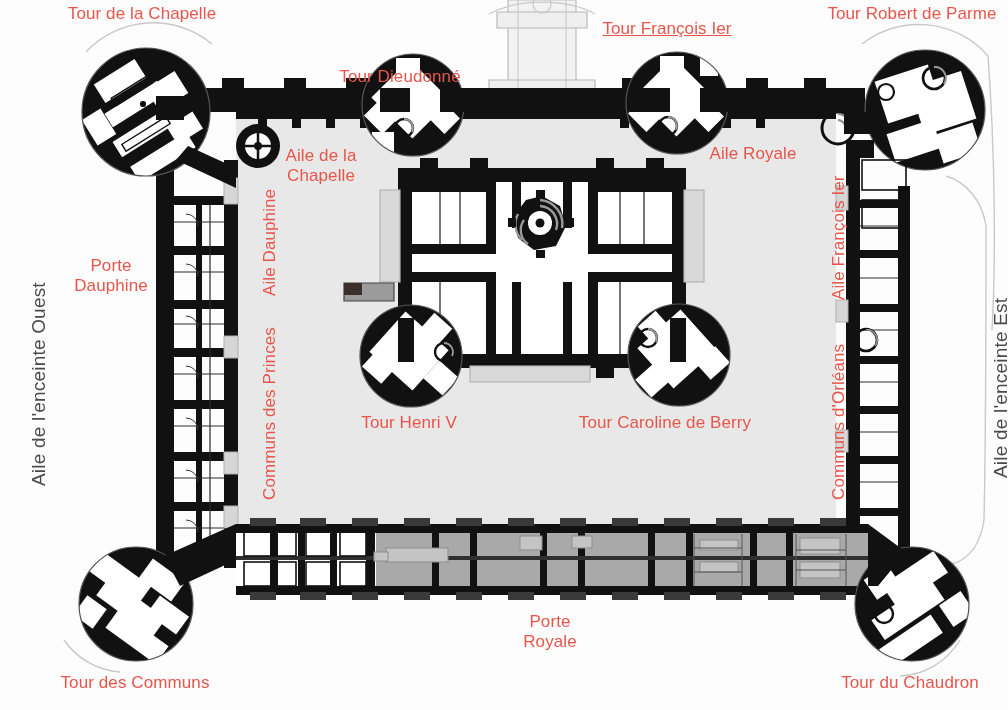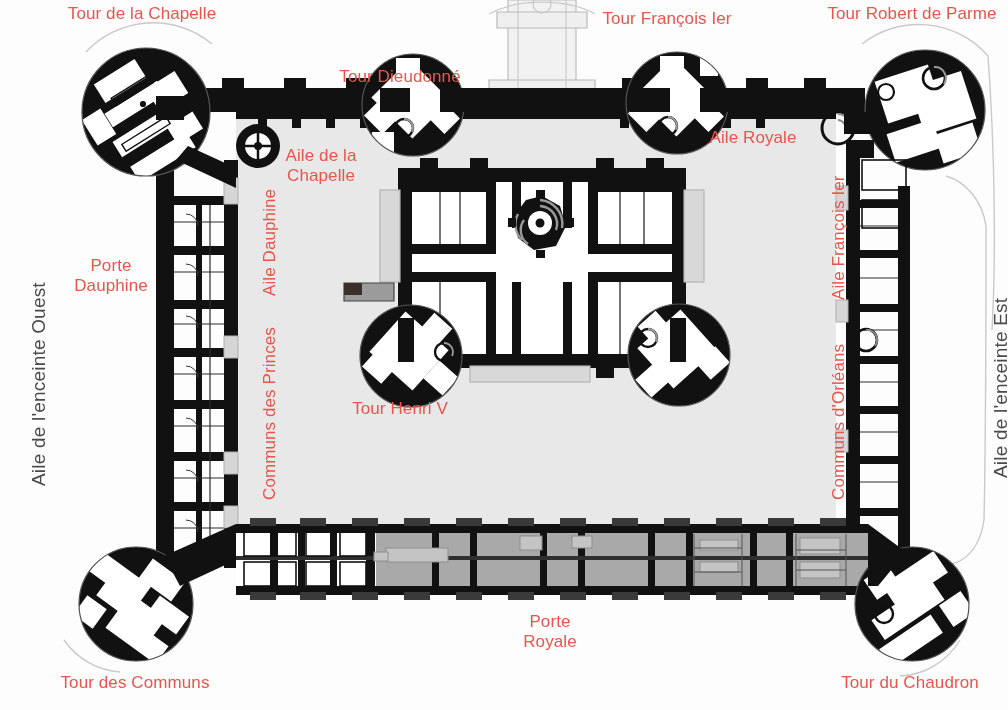--- a/index.html
+++ b/index.html
@@ -522,29 +522,30 @@
     <rect x="244" y="562" width="52" height="24"></rect>
     <rect x="306" y="532" width="26" height="24"></rect>
     <rect x="306" y="562" width="26" height="24"></rect>
     <rect x="340" y="532" width="26" height="24"></rect>
     <rect x="340" y="562" width="26" height="24"></rect>
   </g>
 </svg>
 
 <div class="lbl" style="left:52px;top:4px;width:180px;">Tour de la Chapelle</div>
 <div class="lbl" style="left:330px;top:19px;width:140px;margin-top:48px;">Tour Dieudonné</div>
-<div class="lbl" style="left:590px;top:9px;width:154px;">Tour François Ier</div>
+<div class="lbl" style="left:590px;top:19px;width:154px;text-decoration:underline;">Tour François Ier</div>
 <div class="lbl" style="left:812px;top:4px;width:200px;">Tour Robert de Parme</div>
-<div class="lbl" style="left:343px;top:399px;width:114px;">Tour Henri V</div>
+<div class="lbl" style="left:343px;top:413px;width:114px;text-align:right;">Tour Henri V</div>
+<div class="lbl" style="left:565px;top:413px;width:200px;">Tour Caroline de Berry</div>
 <div class="lbl" style="left:60px;top:673px;width:150px;">Tour des Communs</div>
 <div class="lbl" style="left:834px;top:673px;width:152px;">Tour du Chaudron</div>
 
 <div class="lbl" style="left:275px;top:146px;width:92px;">Aile de la
 Chapelle</div>
-<div class="lbl" style="left:709px;top:128px;width:88px;">Aile Royale</div>
+<div class="lbl" style="left:709px;top:144px;width:88px;">Aile Royale</div>
 <div class="lbl" style="left:69px;top:256px;width:84px;">Porte
 Dauphine</div>
 <div class="lbl" style="left:510px;top:612px;width:80px;">Porte
 Royale</div>
 
 <div class="lbl v" style="left:260px;top:296px;transform:rotate(-90deg);">Aile Dauphine</div>
 <div class="lbl v" style="left:260px;top:500px;transform:rotate(-90deg);">Communs des Princes</div>
 <div class="lbl v" style="left:829px;top:300px;transform:rotate(-90deg);">Aile François Ier</div>
 <div class="lbl v" style="left:829px;top:500px;transform:rotate(-90deg);">Communs d'Orléans</div>
 

